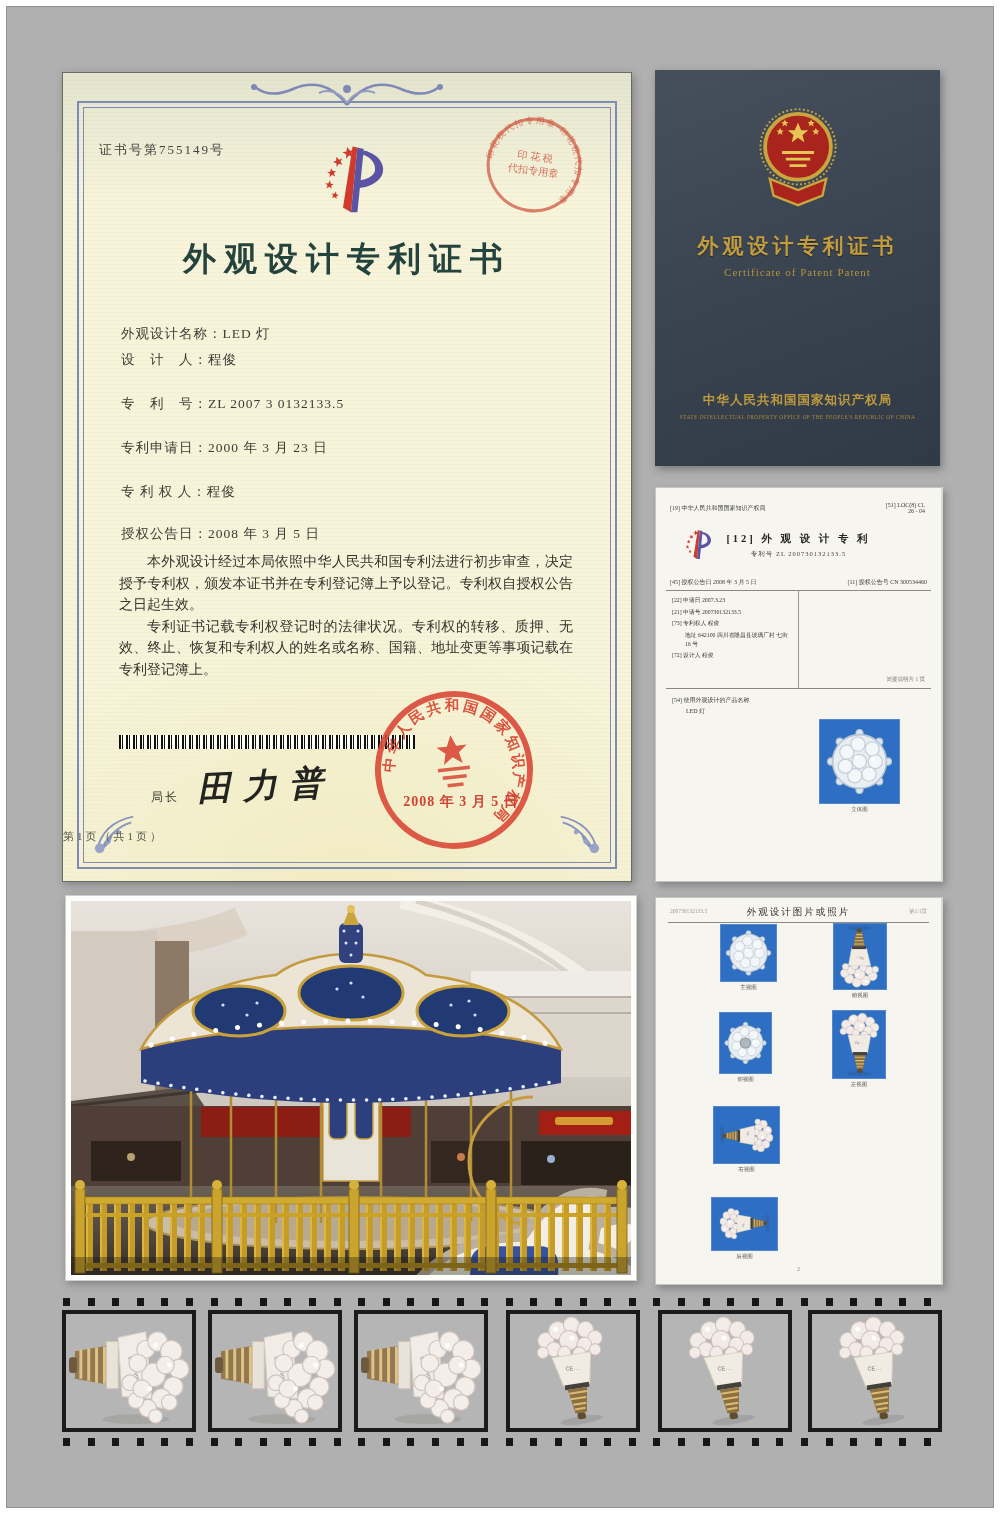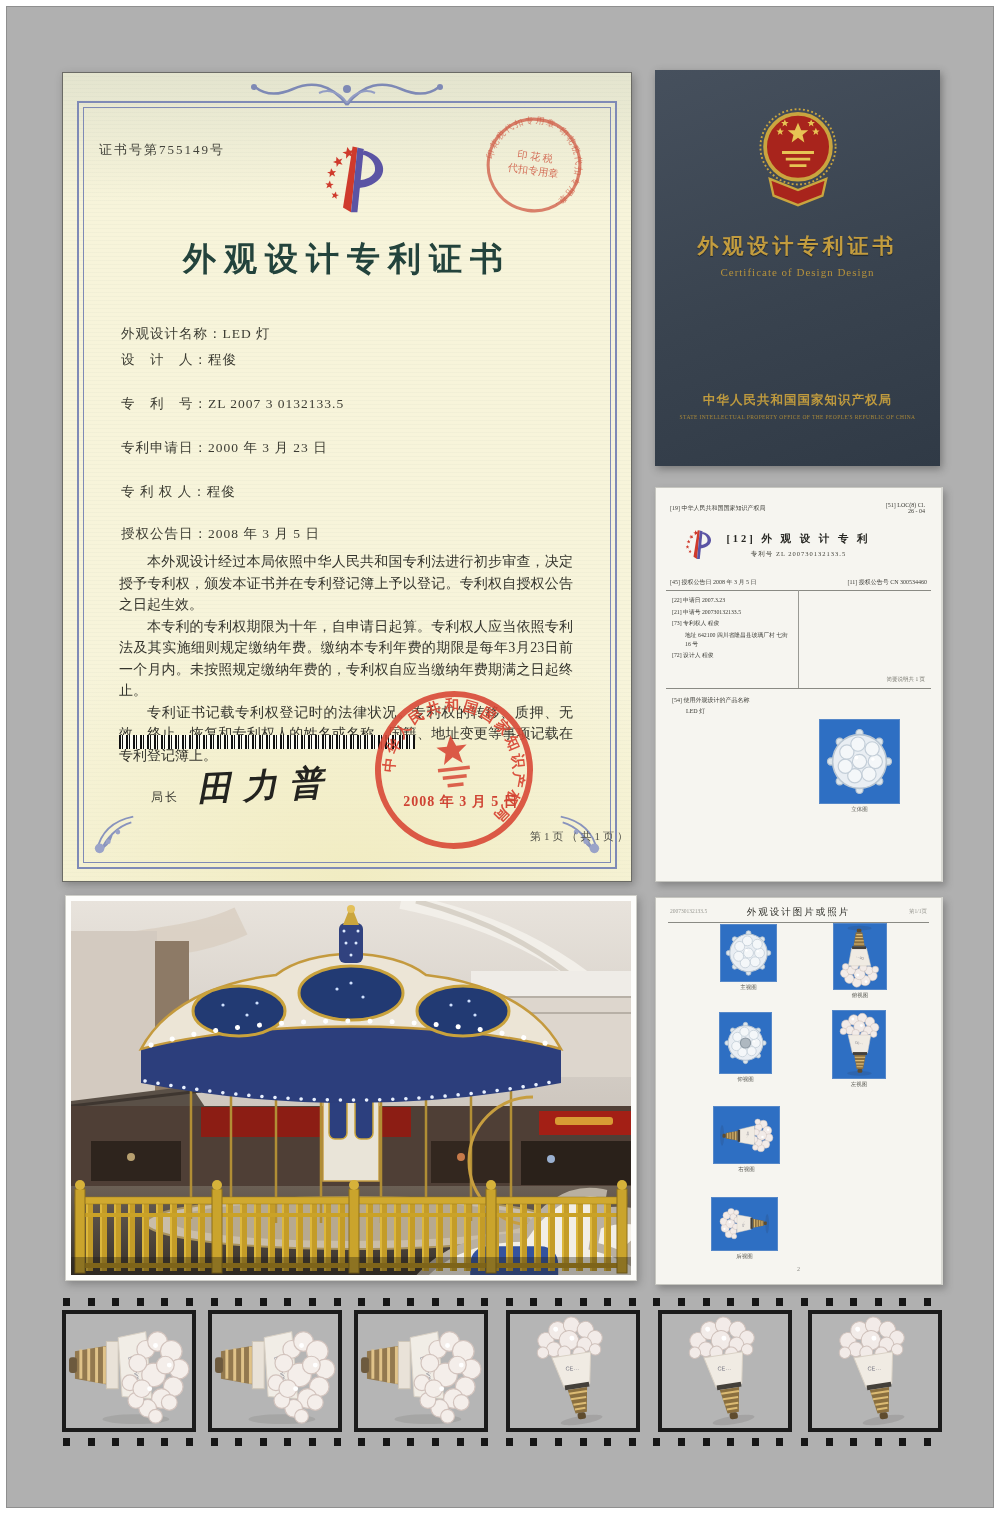--- a/index.html
+++ b/index.html
@@ -27,21 +27,21 @@
         color:#34342d;text-align:justify;}
   .paras p{margin:0;text-indent:2em;}
   .barcode{left:56px;top:662px;width:296px;height:14px;
         background:repeating-linear-gradient(90deg,#101010 0 2px,#fdfdf4 2px 3px,#101010 3px 4px,
         #fdfdf4 4px 7px,#101010 7px 9px,#fdfdf4 9px 10px,#101010 10px 11px,#fdfdf4 11px 14px);}
   .sig-label{left:88px;top:716px;font-size:12px;color:#3c3c33;letter-spacing:2px;}
   .sig-name{left:134px;top:690px;font-size:34px;font-weight:700;color:#23231f;
         letter-spacing:12px;transform:rotate(-3deg);font-style:italic;}
   .seal-date{left:318px;top:720px;width:160px;text-align:center;font-size:14px;
         color:#cf4434;letter-spacing:1px;font-weight:600;}
-  .cert-footer{left:0;top:756px;width:100%;text-align:right;font-size:11px;
+  .cert-footer{left:0;top:756px;width:100%;text-align:left;font-size:11px;
         color:#55554c;letter-spacing:3px;}
 
   
   .cover{left:655px;top:70px;width:285px;height:396px;
         background:linear-gradient(160deg,#46505d,#39434f 55%,#303a46);
         box-shadow:2px 3px 8px rgba(50,50,50,.45);text-align:center;}
   .cover-title{left:0;top:162px;width:100%;font-size:21px;font-weight:700;color:#c29c3f;
         letter-spacing:4px;text-shadow:0 1px 1px rgba(0,0,0,.5);}
   .cover-sub{left:0;top:196px;width:100%;font-size:11px;color:#b5913c;letter-spacing:1px;}
   .cover-org{left:0;top:322px;width:100%;font-size:12.5px;font-weight:700;color:#bf9a3e;letter-spacing:1px;}
@@ -234,21 +234,20 @@
       <span>专　利　号：</span><span>ZL 2007 3 0132133.5</span></div>
     <div class="abs f-row" style="top:366px">
       <span>专利申请日：</span><span>2000 年 3 月 23 日</span></div>
     <div class="abs f-row" style="top:410px">
       <span>专 利 权 人：</span><span>程俊</span></div>
     <div class="abs f-row" style="top:452px">
       <span>授权公告日：</span><span>2008 年 3 月 5 日</span></div>
 
     <div class="abs paras">
       <p>本外观设计经过本局依照中华人民共和国专利法进行初步审查，决定授予专利权，颁发本证书并在专利登记簿上予以登记。专利权自授权公告之日起生效。</p>
-      <p>本专利的专利权期限为十年，自申请日起算。专利权人应当依照专利法及其实施细则规定缴纳年费。缴纳本专利年费的期限是每年3月23日前一个月内。未按照规定缴纳年费的，专利权自应当缴纳年费期满之日起终止。</p>
       <p>专利证书记载专利权登记时的法律状况。专利权的转移、质押、无效、终止、恢复和专利权人的姓名或名称、国籍、地址变更等事项记载在专利登记簿上。</p>
     </div>
 
     <div class="abs barcode"></div>
 
     <div class="abs sig-label">局长</div>
     <div class="abs sig-name">田力普</div>
 
     <svg class="abs" style="left:306px;top:612px;width:170px;height:170px;transform:rotate(-6deg)" viewBox="0 0 170 170">
       <defs>
@@ -271,21 +270,21 @@
       <circle cx="50" cy="46" r="35" fill="#a8241c" stroke="#c9a53f" stroke-width="4"></circle>
       <use href="#star5" transform="translate(50,32) scale(1.15)" fill="#e7c454"></use>
       <use href="#star5" transform="translate(36,21) scale(0.42)" fill="#e7c454"></use>
       <use href="#star5" transform="translate(64,21) scale(0.42)" fill="#e7c454"></use>
       <use href="#star5" transform="translate(31,30) scale(0.42)" fill="#e7c454"></use>
       <use href="#star5" transform="translate(69,30) scale(0.42)" fill="#e7c454"></use>
       <path d="M33,52 h34 M37,59 h26 M41,66 h18" stroke="#e7c454" stroke-width="3"></path>
       <path d="M20,80 L50,92 L80,80 L76,98 L50,108 L24,98 Z" fill="#a8241c" stroke="#c9a53f" stroke-width="2.5"></path>
     </svg>
     <div class="abs cover-title">外观设计专利证书</div>
-    <div class="abs cover-sub">Certificate of Design Design</div>
+    <div class="abs cover-sub">Certificate of Patent Patent</div>
     <div class="abs cover-org">中华人民共和国国家知识产权局</div>
     <div class="abs cover-org-en">STATE INTELLECTUAL PROPERTY OFFICE OF THE PEOPLE'S REPUBLIC OF CHINA</div>
   </div>
 
   <div class="abs gz pagewhite">
     <div class="abs tiny" style="left:14px;top:16px">[19] 中华人民共和国国家知识产权局</div>
     <div class="abs tiny" style="right:16px;top:14px;text-align:right">
       <div>[51] LOC(8) Cl.</div>
       <div>26 - 04</div>
     </div>

